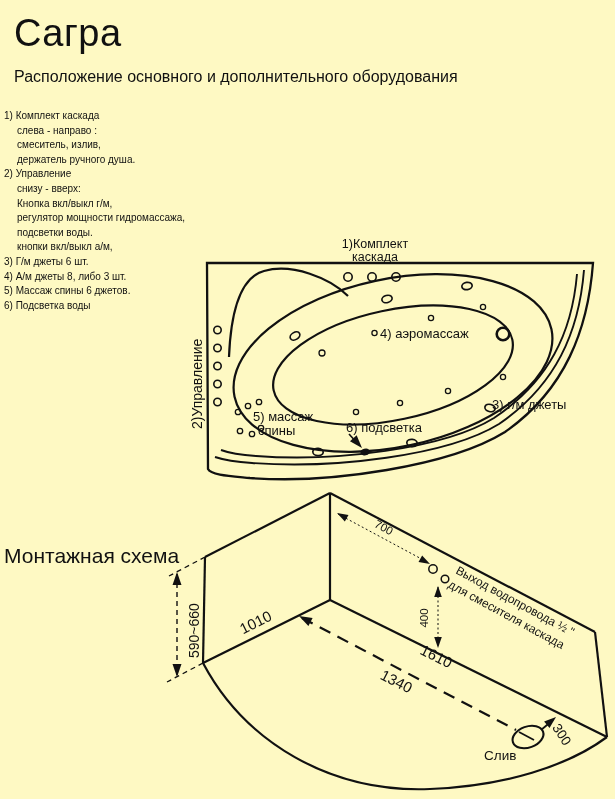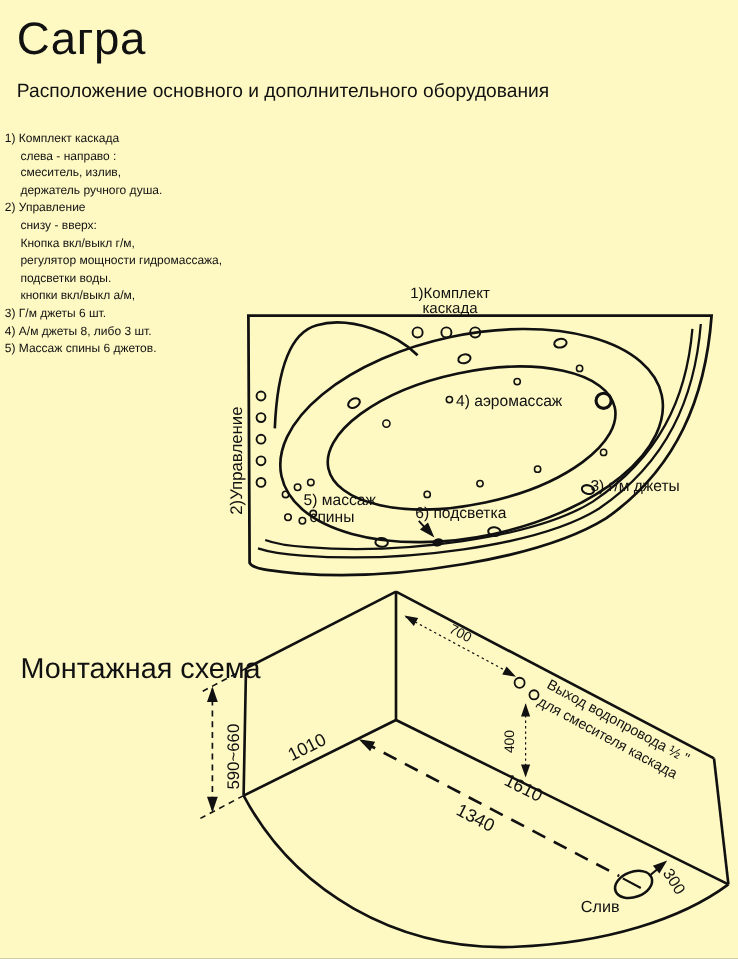--- a/index.html
+++ b/index.html
@@ -7,21 +7,21 @@
     position:relative;width:615px;height:799px;background:#fef9c3;
     font-family:Liberation Sans, sans-serif;color:#111;overflow:hidden;
     margin:0 auto;
     padding-left:44px;
   }
   .abs{position:absolute;}
   .title{left:14px;top:12px;font-size:38px;line-height:42px;font-weight:400;letter-spacing:.5px;}
   .subtitle{left:14px;top:68px;font-size:16px;text-align:center;}
   .eq-list{left:4px;top:109px;font-size:10px;line-height:14.6px;white-space:nowrap;}
   .eq-list .cont{padding-left:13px;}
-  .mount-title{left:4px;top:544px;font-size:24px;margin-left:13px;}
+  .mount-title{left:4px;top:544px;font-size:21px;}
   svg text{fill:#111;}
   svg .lbl{font-size:13px;}
   svg .lbl-s{font-size:12.5px;}
   svg .dim{font-size:15px;}
   svg .dim-s{font-size:11.5px;}
   svg .dim-m{font-size:13.5px;}
   svg .note{font-size:12px;}
   .stroke{stroke:#111;fill:none;}
 </style>
 </head>
@@ -39,20 +39,21 @@
     <div class="cont">держатель ручного душа.</div>
     <div>2) Управление</div>
     <div class="cont">снизу - вверх:</div>
     <div class="cont">Кнопка вкл/выкл г/м,</div>
     <div class="cont">регулятор мощности гидромассажа,</div>
     <div class="cont">подсветки воды.</div>
     <div class="cont">кнопки вкл/выкл а/м,</div>
     <div>3) Г/м джеты 6 шт.</div>
     <div>4) А/м джеты 8, либо 3 шт.</div>
     <div>5) Массаж спины 6 джетов.</div>
+    <div>6) Подсветка воды</div>
   </div>
 
   <svg class="abs" style="left:185px;top:228px;" width="430" height="266" viewBox="185 228 430 266">
 
     <path class="stroke" stroke-width="2.3" d="M 207,263 L 593,263 C 588,330 565,390 505,432 C 450,466 330,484 250,478 C 230,476 211,475 208,469 L 207,263 Z"></path>
 
     <path class="stroke" stroke-width="1.9" d="M 584,270 C 579,332 556,385 499,424 C 447,456 333,469 252,463 C 237,462 224,460 215,457"></path>
     <path class="stroke" stroke-width="1.9" d="M 577,274 C 572,333 549,381 494,418 C 444,449 334,462 256,456 C 241,455 229,453 221,450"></path>
 
     <ellipse class="stroke" stroke-width="2.2" cx="393" cy="363" rx="162" ry="84" transform="rotate(-12 393 363)"></ellipse>

